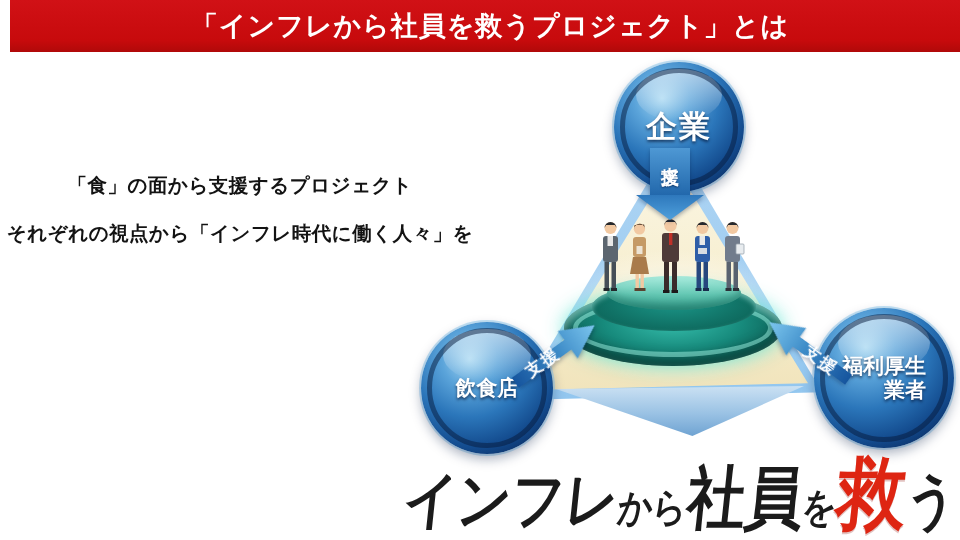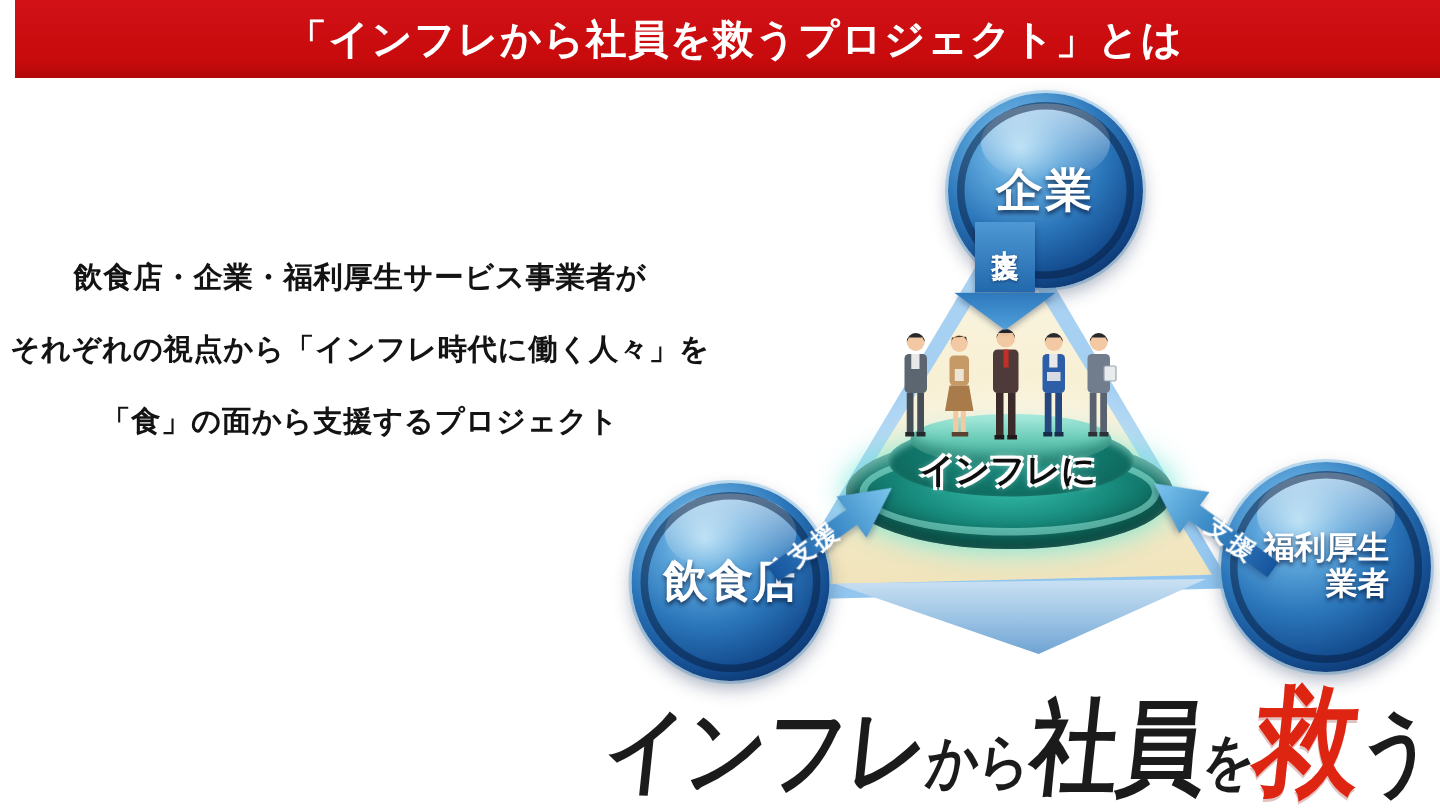--- a/index.html
+++ b/index.html
@@ -55,24 +55,24 @@
   .sphere { position:absolute; border-radius:50%; z-index:7;
     background:radial-gradient(circle at 37% 28%, #A8D8F2 0%, #5BA4DA 22%, #2B76BA 46%, #134B8E 70%, #0A2C60 86%, #071E44 100%);
     box-shadow:0 5px 12px rgba(10,30,70,.35), 0 0 0 2px rgba(150,205,240,.55);
     display:flex; flex-direction:column; align-items:center; justify-content:center; }
   .sphere::before { content:''; position:absolute; left:17%; top:5%; width:66%; height:40%;
     border-radius:50%; background:linear-gradient(rgba(255,255,255,.6), rgba(255,255,255,0)); }
   .sphere::after { content:''; position:absolute; inset:6px; border-radius:50%;
     border:5px solid rgba(6,25,60,.5); }
   .sphere .lbl { color:#fff; font-weight:900; text-shadow:0 2px 3px rgba(0,10,40,.65);
     line-height:1.15; text-align:center; z-index:2; }
-  .sphere-company    { left:632px; top:62px;  width:130px; height:130px;font-family:Liberation Serif, serif; }
+  .sphere-company    { left:614px; top:62px;  width:130px; height:130px;font-family:Liberation Serif, serif; }
   .sphere-company .lbl { font-size:31px; letter-spacing:2px; }
   .sphere-restaurant { left:421px; top:322px; width:132px; height:132px; }
-  .sphere-restaurant .lbl { font-size:30px; }
+  .sphere-restaurant .lbl { font-size:21px; }
   .sphere-welfare    { left:814px; top:308px; width:140px; height:140px; }
   .sphere-welfare .lbl { font-size:21px;text-align:right; }
 
   
   .arrow-top { position:absolute; left:636px; top:148px; width:68px; height:72px; z-index:8;
     filter:drop-shadow(0 2px 2px rgba(0,20,60,.35)); }
   .arrow-top .shaft { position:absolute; left:14px; top:0; width:40px; height:47px;
     background:linear-gradient(180deg,#4E98D4 0%, #2268AC 100%); }
   .arrow-top .head { position:absolute; left:0; top:47px; width:68px; height:25px;
     clip-path:polygon(0 0, 100% 0, 50% 100%);
@@ -109,23 +109,22 @@
 </head>
 <body>
 
 <div class="stage">
 
   <header class="banner">
     <h1>「インフレから社員を救うプロジェクト」とは</h1>
   </header>
 
   <section class="intro">
-    <p>飲食店・企業・福利厚生サービス事業者が</p>
+    <p>「食」の面から支援するプロジェクト</p>
     <p>それぞれの視点から「インフレ時代に働く人々」を</p>
-    <p>「食」の面から支援するプロジェクト</p>
   </section>
 
   <div>
 
     <div class="beam-outer"></div>
     <div class="beam-inner"></div>
     <div class="chevron-down"></div>
 
     <div class="glow"></div>
     <div class="ring-outer"></div>
@@ -186,21 +185,20 @@
         <rect x="135.5" y="44" width="4.5" height="26" fill="#59626F"></rect>
         <rect x="127.5" y="70" width="6" height="3" fill="#2C3138"></rect>
         <rect x="135" y="70" width="6" height="3" fill="#2C3138"></rect>
         <rect x="138" y="26" width="8" height="10" rx="1" fill="#E8ECEF" stroke="#9AA4AE" stroke-width="0.8"></rect>
         <circle cx="134.5" cy="10" r="6" fill="#F2C9A2"></circle>
         <path d="M128.5 10 a6 6 0 0 1 12 0 l-1.5 -3 -9 0 Z" fill="#26292E"></path>
       </g>
     </svg>
 
     <div class="platform-label">
-      <div class="l1">インフレに</div>
     </div>
 
     <div class="sphere sphere-company">
       <div class="lbl">企業</div>
     </div>
     <div class="sphere sphere-restaurant">
       <div class="lbl">飲食店</div>
     </div>
     <div class="sphere sphere-welfare">
       <div class="lbl">

